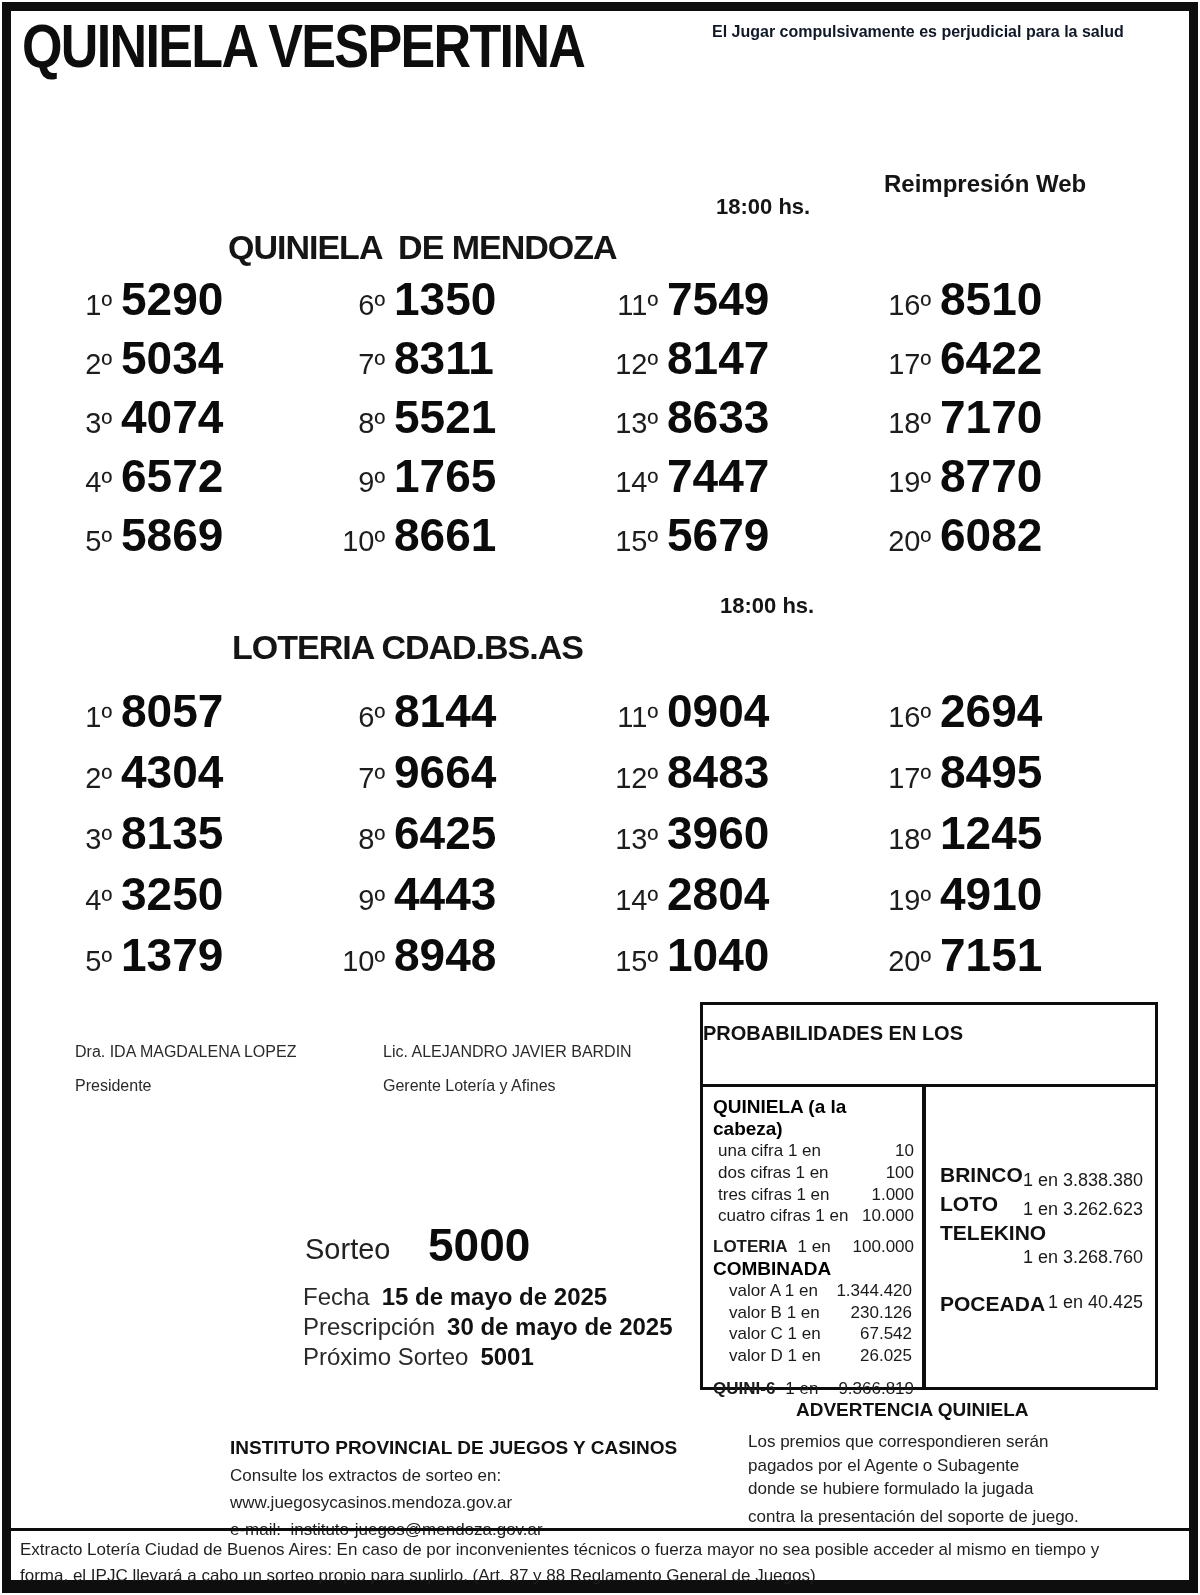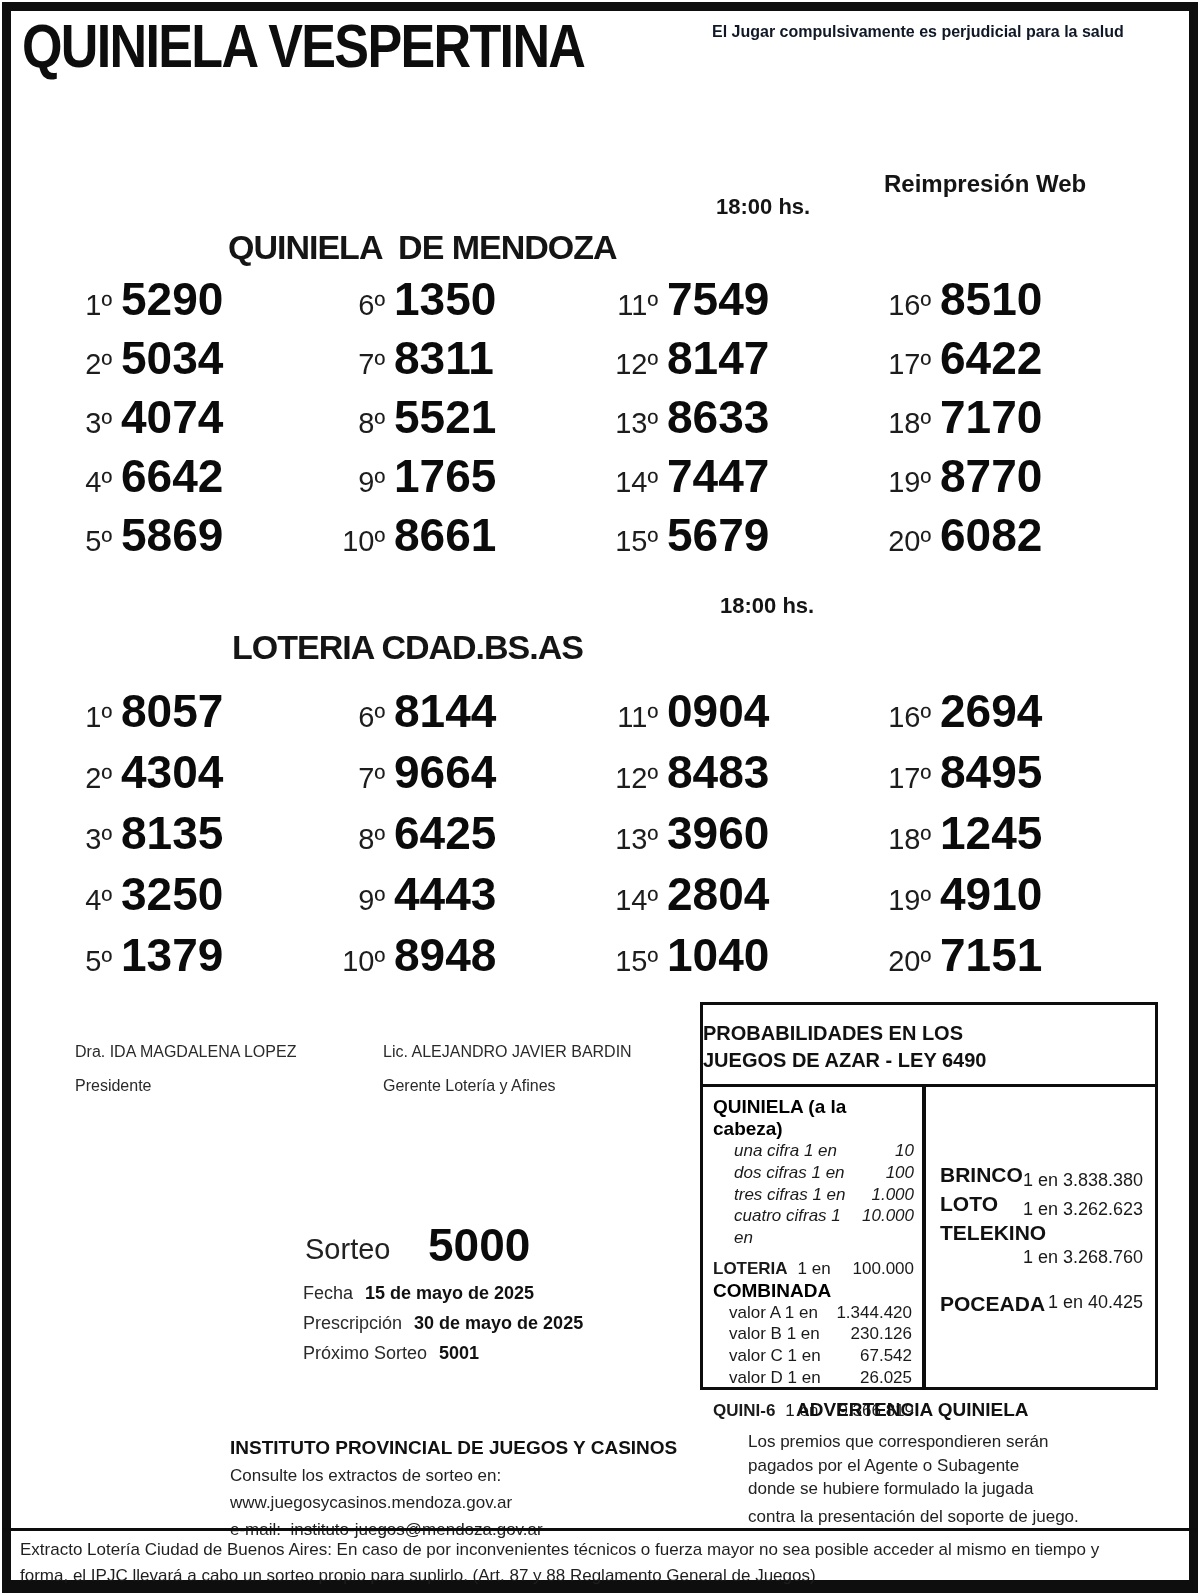--- a/index.html
+++ b/index.html
@@ -36,36 +36,36 @@
   #sig-2{left:383px;top:1043px;}
   .sig-name{margin-bottom:16px;}
 
   .prob-box{position:absolute;left:700px;top:1002px;width:458px;height:388px;border:3px solid #0d0d0d;box-sizing:border-box;}
   .prob-header{height:82px;border-bottom:3px solid #0d0d0d;text-align:left;font-weight:bold;font-size:20px;color:#111;padding-top:15px;line-height:1.35;box-sizing:border-box;}
   .prob-body{display:flex;height:300px;}
   .prob-left{width:238px;border-right:4px solid #0d0d0d;padding:9px 8px 4px 10px;box-sizing:border-box;font-size:17px;}
   .prob-right{flex:1;padding:76px 12px 8px 14px;box-sizing:border-box;font-size:18px;}
   .phead{font-weight:bold;font-size:19px;color:#000000;}
   .prow{display:flex;justify-content:space-between;line-height:1.28;}
-  .indent1{margin-left:21px;font-style:italic;}
+  .indent1{margin-left:5px;}
   .indent2{margin-left:16px;margin-right:2px;}
   .loteria-row{margin-top:9px;}
   .quini-row{margin-top:11px;}
   .pmid{font-weight:normal;margin-left:10px;}
   .game{margin-bottom:5px;}
   .gline{display:flex;justify-content:space-between;}
   .gname{font-weight:bold;font-size:21px;color:#111;}
   .gval{font-size:18px;position:relative;top:7px;white-space:nowrap;}
   .gval-line{text-align:right;font-size:18px;margin-top:2px;}
   .poceada{margin-top:24px;}
   .poceada .gval{top:0;}
 
   .sorteo-label{position:absolute;left:305px;top:1233px;font-size:29px;color:#222;}
   .sorteo-num{position:absolute;left:428px;top:1218px;font-size:46px;font-weight:bold;color:#0b0b0b;}
-  .draw-row{position:absolute;left:303px;font-size:18px;color:#2a2a2a;white-space:pre;text-align:center;}
+  .draw-row{position:absolute;left:303px;font-size:24px;color:#2a2a2a;white-space:pre;text-align:center;}
   .draw-row b{color:#111;margin-left:12px;}
   #row-fecha{top:1283px;}
   #row-prescripcion{top:1313px;}
   #row-proximo{top:1343px;}
 
   .inst{position:absolute;left:230px;top:1437px;font-size:17px;color:#222;}
   .inst-name{font-weight:bold;font-size:19px;color:#111;margin-bottom:7px;}
   .inst div{margin-bottom:7px;white-space:pre;}
 
   .advert{position:absolute;left:748px;top:1399px;width:410px;font-size:17px;color:#222;}
@@ -101,21 +101,21 @@
         <span class="num">5034</span>
       </div>
 
       <div class="cell">
         <span class="pos">3º</span>
         <span class="num">4074</span>
       </div>
 
       <div class="cell">
         <span class="pos">4º</span>
-        <span class="num">6642</span>
+        <span class="num">6572</span>
       </div>
 
       <div class="cell">
         <span class="pos">5º</span>
         <span class="num">5869</span>
       </div>
 
       <div class="cell">
         <span class="pos">6º</span>
         <span class="num">1350</span>
@@ -303,21 +303,20 @@
     <div class="sig-role">Presidente</div>
   </div>
   <div class="signature" id="sig-2">
     <div class="sig-name">Lic. ALEJANDRO JAVIER BARDIN</div>
     <div class="sig-role">Gerente Lotería y Afines</div>
   </div>
 
   <div class="prob-box">
     <div class="prob-header">
       <div>PROBABILIDADES EN LOS</div>
-      <div>JUEGOS DE AZAR - LEY 6490</div>
     </div>
     <div class="prob-body">
       <div class="prob-left">
         <div class="phead">QUINIELA (a la cabeza)</div>
         <div class="indent1">
 
             <div class="prow">
               <span>una cifra  1 en</span>
               <span>10</span>
             </div>

